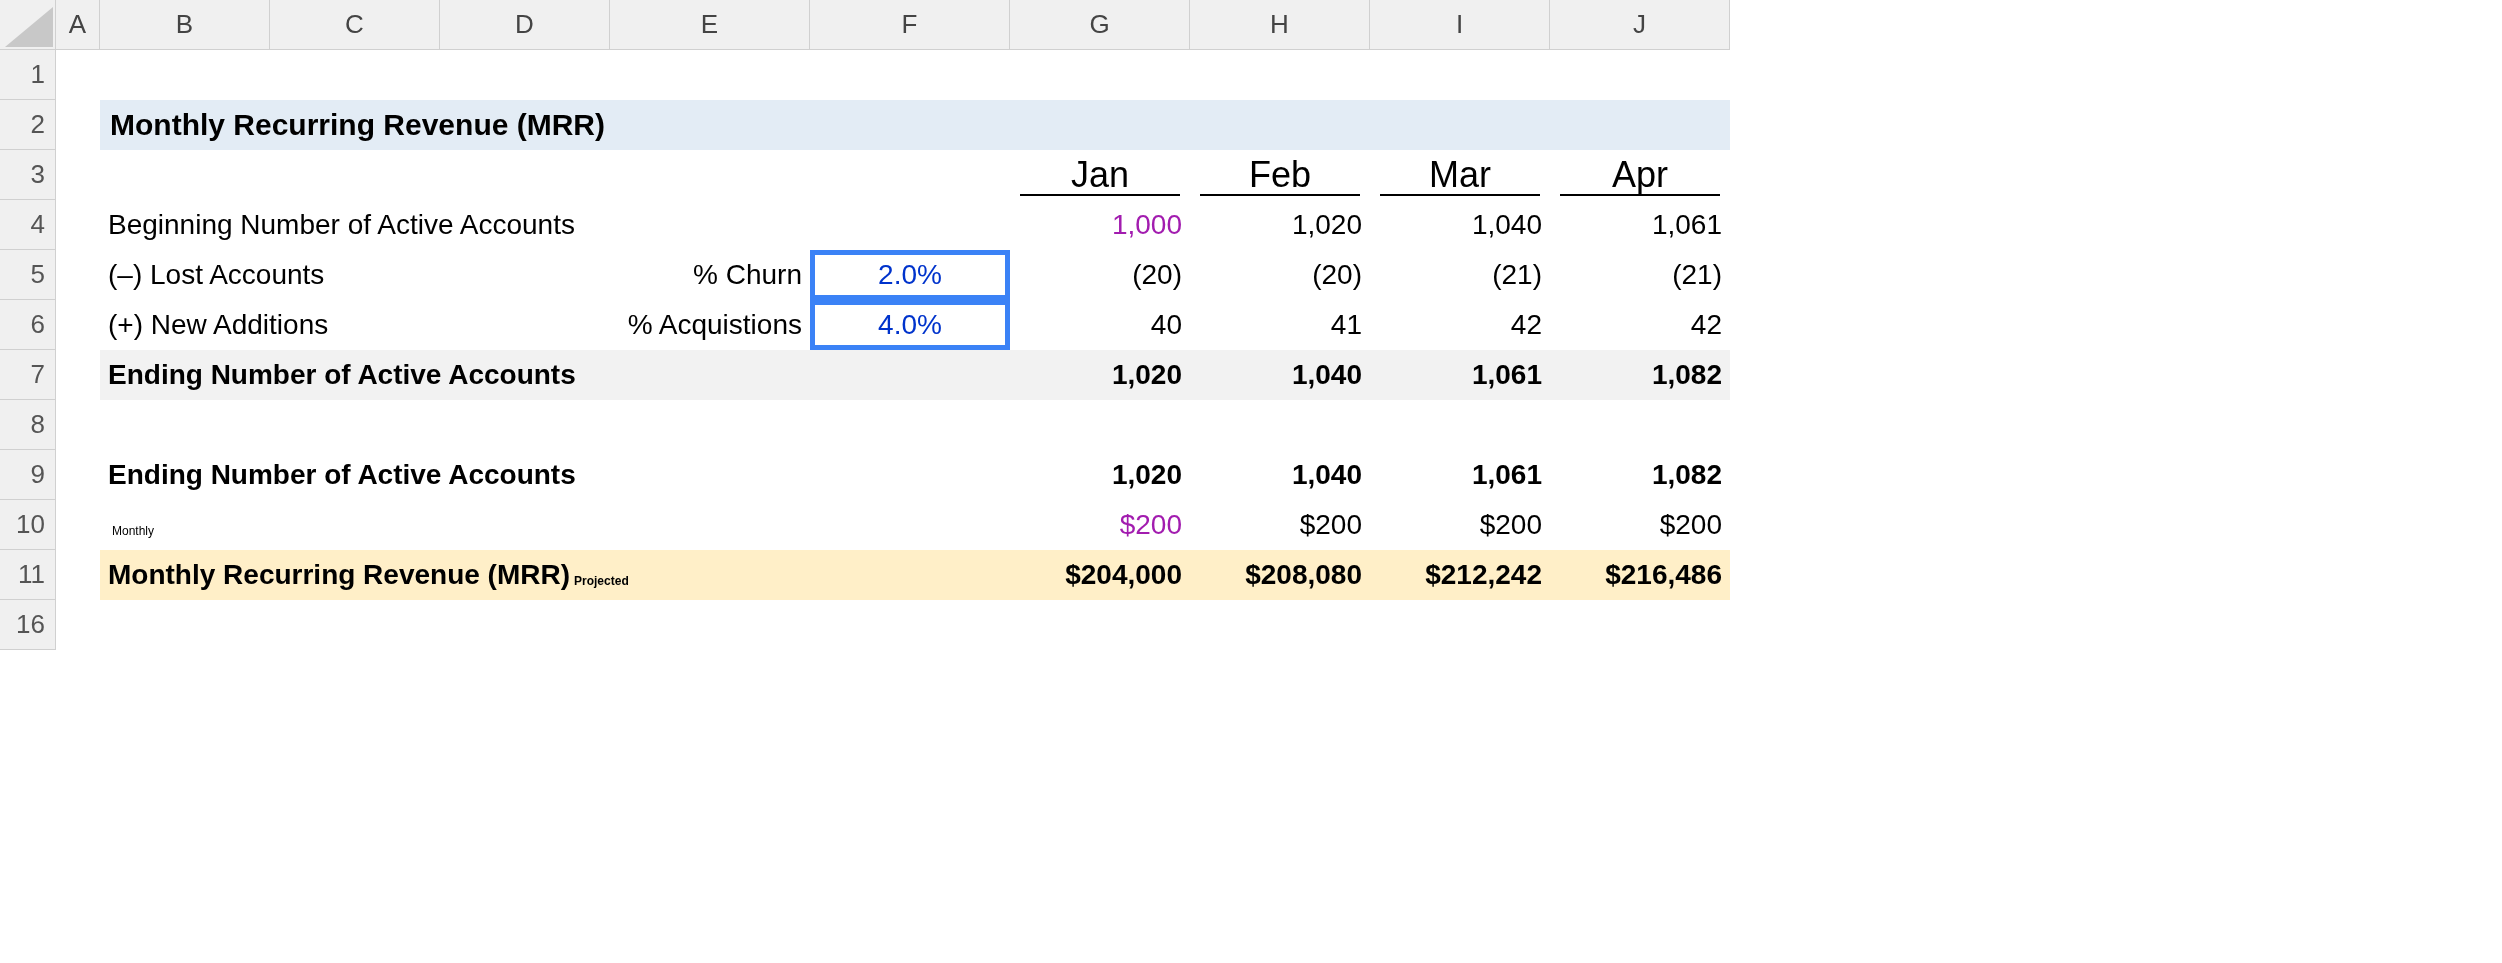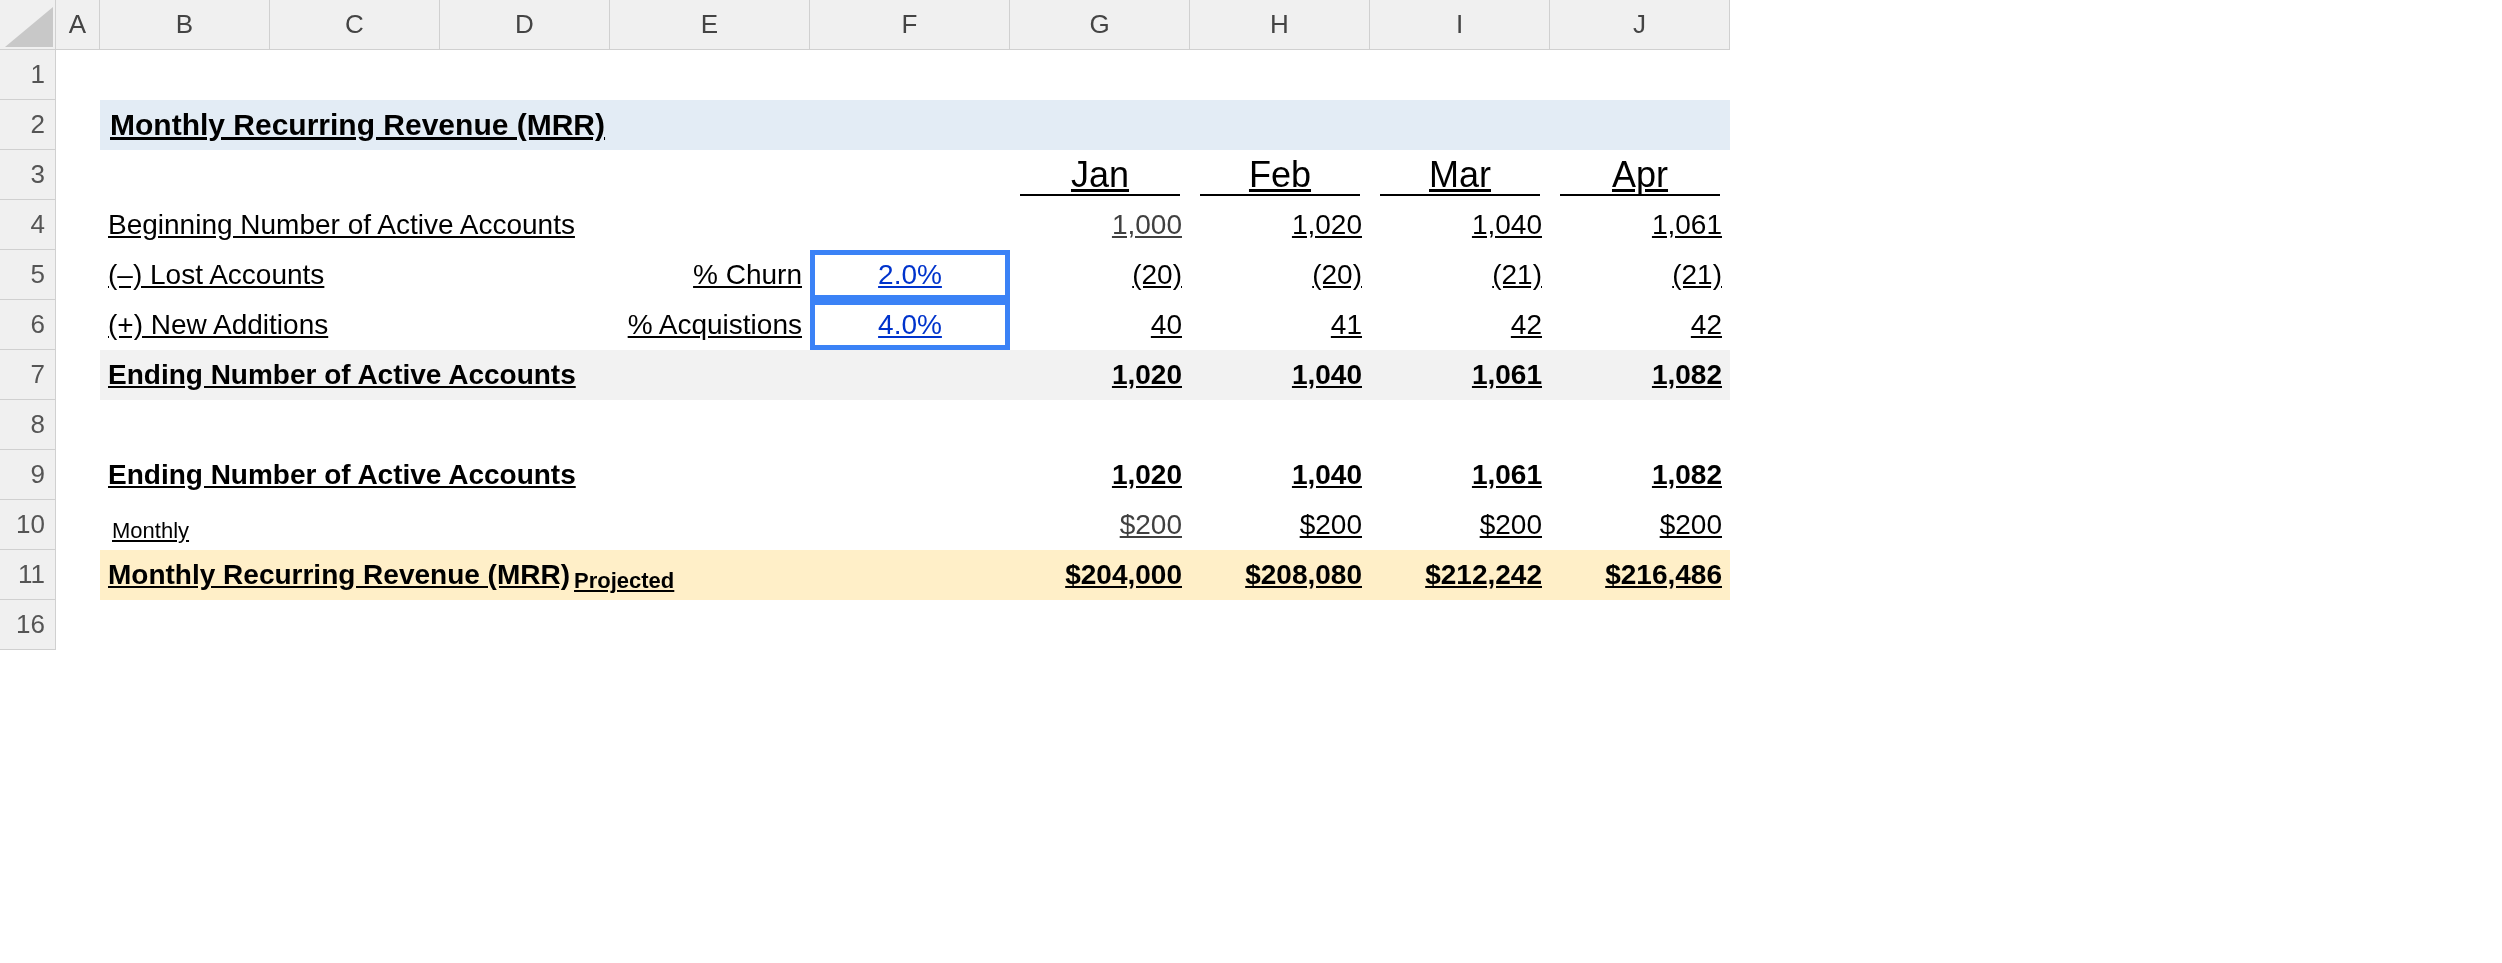--- a/index.html
+++ b/index.html
@@ -42,24 +42,23 @@
       border-color: transparent transparent #c8c8c8 transparent;
     }
     .row-head { justify-content: flex-end; padding-right: 10px; color:#555;}
     .cell {
       display: flex;
       align-items: center;
       padding: 16px 8px;
       font-size: 28px;
       white-space: nowrap;
       overflow: visible;
-      text-decoration: underline;
     }
     .right { justify-content: flex-end; }
-    .blue { color: #404040; }
+    .blue { color: #a21caf; }
     .bold { font-weight: 700; }
     .title-row {
       background: #e3ecf5;
       font-weight: 700;
       font-size: 30px;
       padding-left: 10px;
     }
     .grey-row { background: #f2f2f2; font-weight: 700; }
     .cream-row { background: #ffefc8; font-weight: 700; }
     .month-head {
@@ -71,21 +70,21 @@
       width: calc(100% - 20px);
       height: 40px;
     }
     .boxed {
       border: 5px solid #3b82f6;
       color: #0033cc;
       justify-content: center;
       margin: 0 0px;
       height: 100%;
     }
-    .sub { font-size: 22px; vertical-align: sub; margin-left: 4px; position: relative; top: 6px;}
+    .sub { font-size: 12px; vertical-align: sub; margin-left: 4px; position: relative; top: 6px;}
     .label-right { justify-content: flex-end; padding-right: 8px; }
   </style>
 </head>
 <body>
 
 <div class="sheet">
 
   <div class="corner"></div>
   <div class="col-head">A</div>
   <div class="col-head">B</div>

